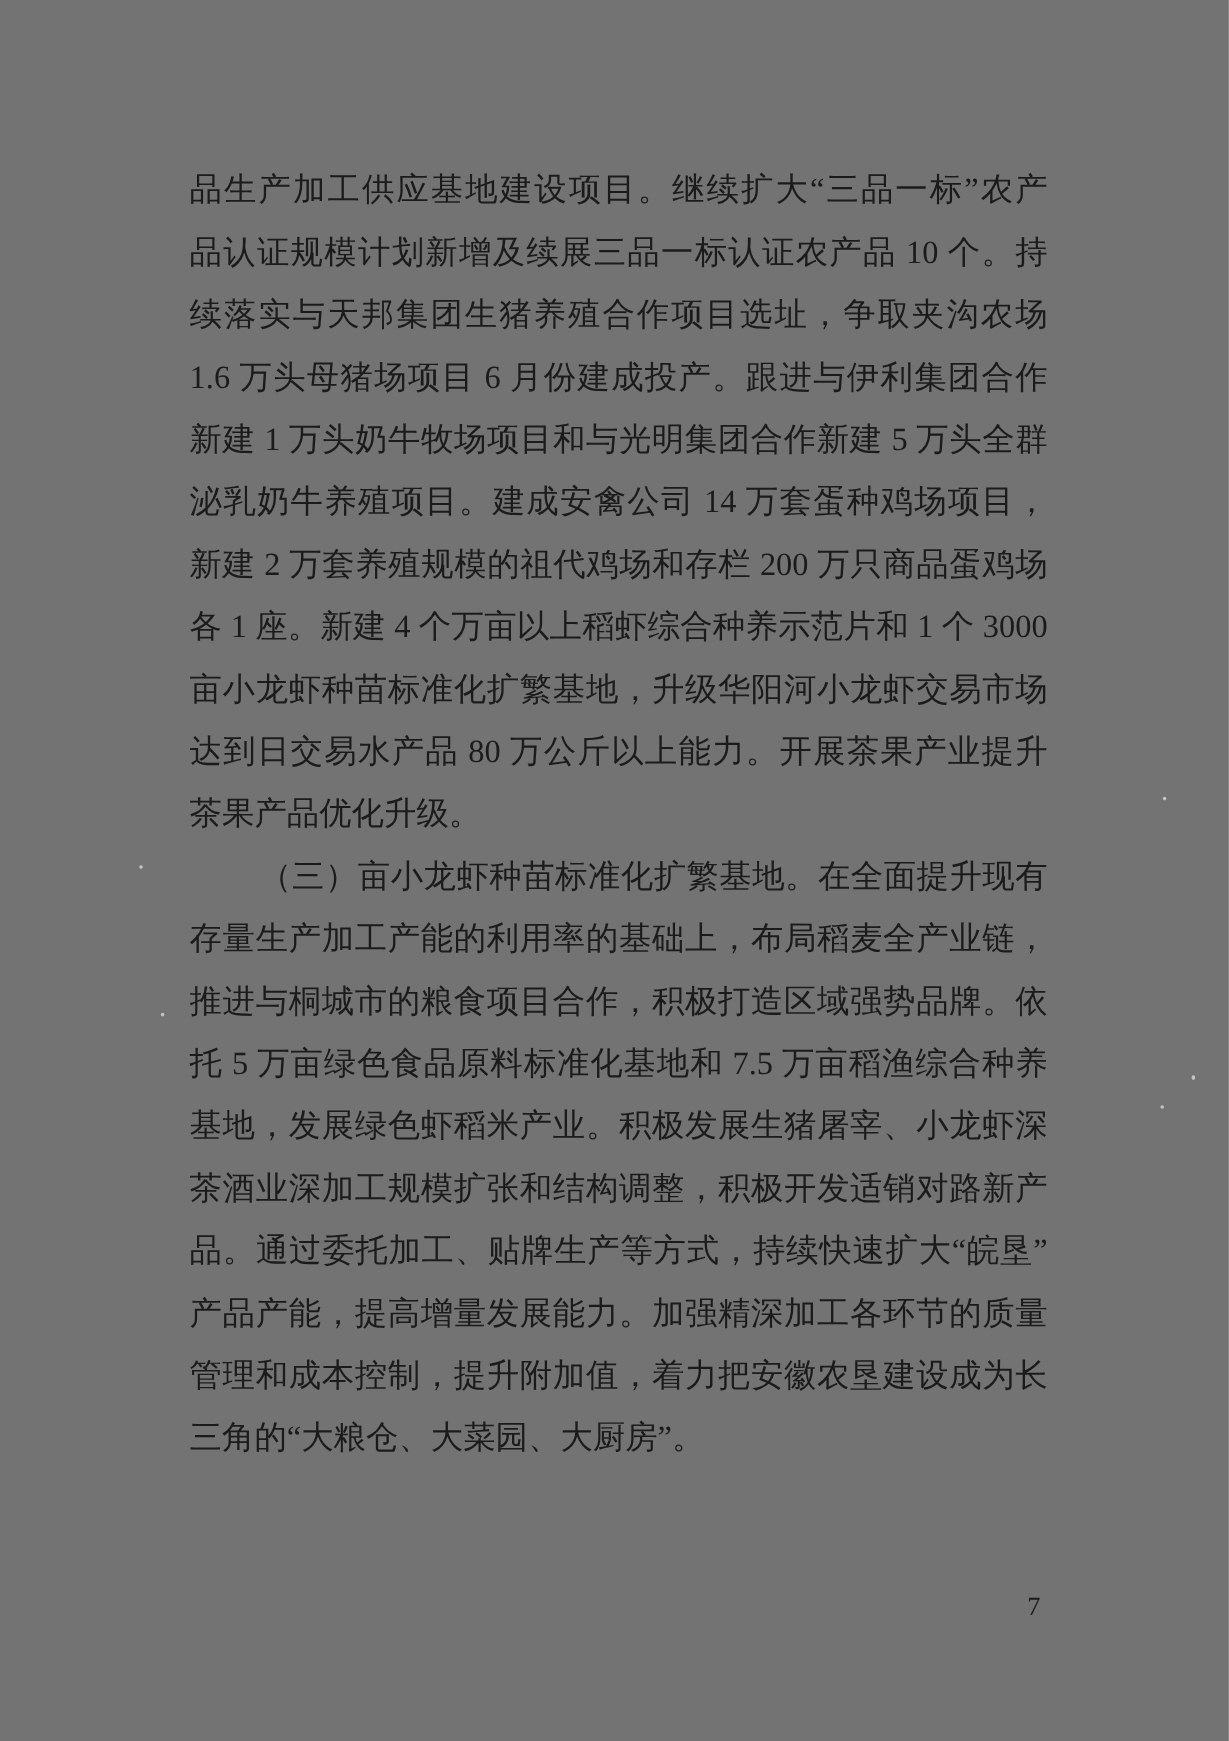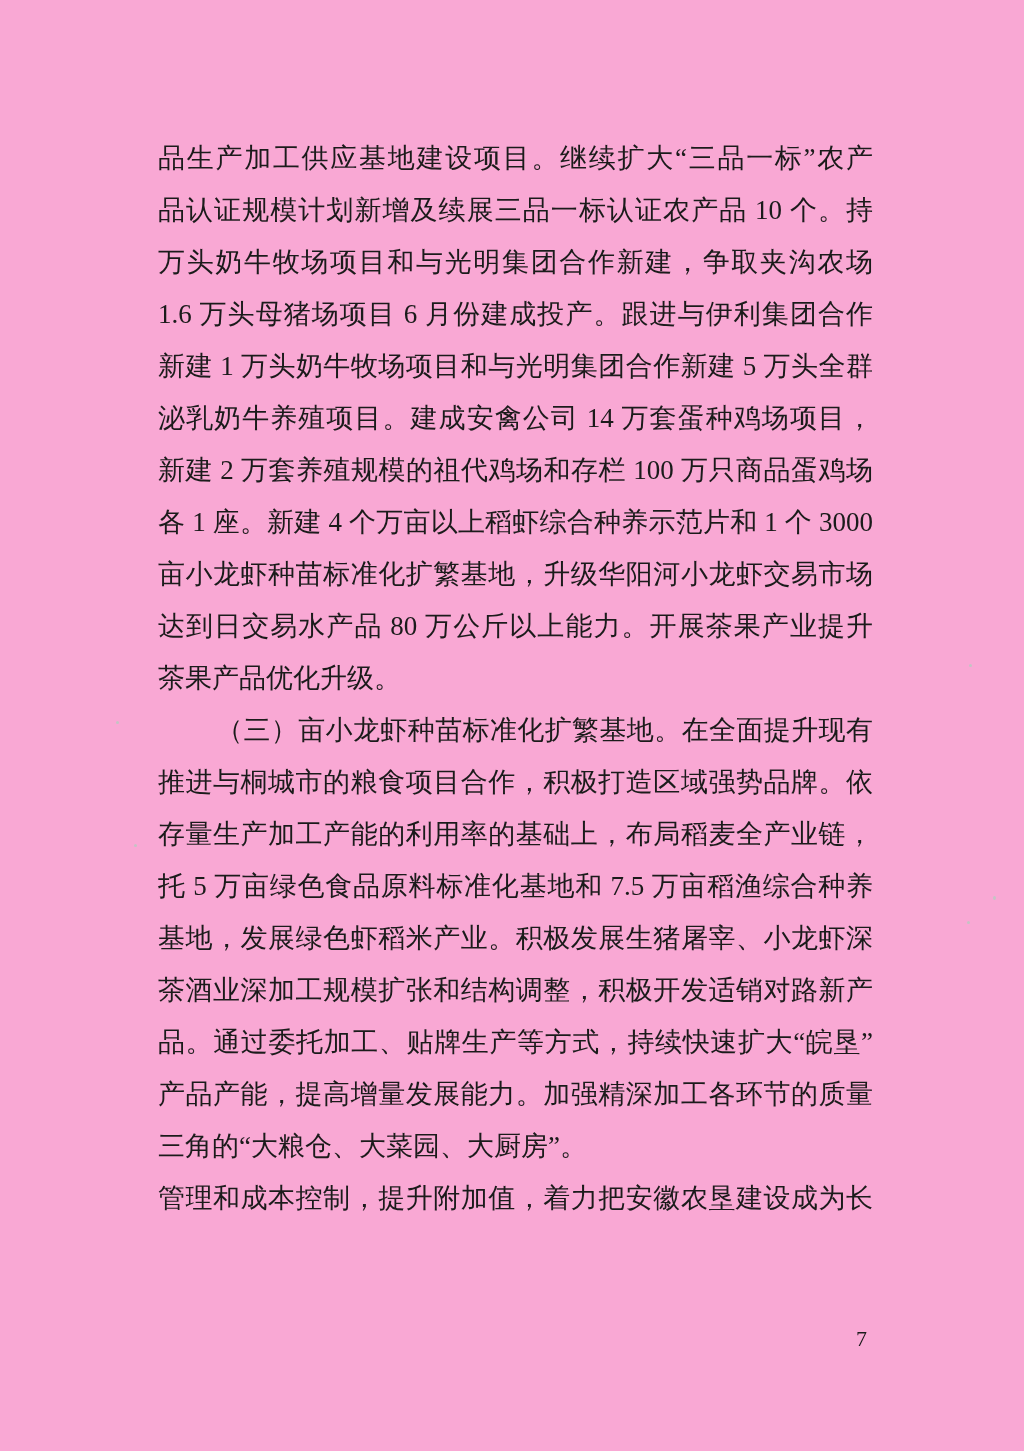--- a/index.html
+++ b/index.html
@@ -10,21 +10,21 @@
     width: 1024px;
     height: 1451px;
     background: #ffffff;
     position: relative;
     overflow: hidden;
     font-family: "Liberation Serif", "DejaVu Serif", serif;
   }
   .scan-page {
     position: absolute;
     inset: 0;
-    background: #f9a8d4;
+    background: #737373;
   }
   .text-block {
     position: absolute;
     left: 158px;
     top: 132px;
     width: 715px;
     color: #1b1b1b;
     font-size: 27px;
   }
   .text-line {
@@ -65,39 +65,39 @@
   .speck.s5 { left: 967px; top: 921px; width: 3px; height: 3px; }
 </style>
 </head>
 <body>
 
 <div class="scan-page">
 
   <div class="text-block">
     <div class="text-line">品生产加工供应基地建设项目。继续扩大“三品一标”农产</div>
     <div class="text-line">品认证规模计划新增及续展三品一标认证农产品 10 个。持</div>
-    <div class="text-line">万头奶牛牧场项目和与光明集团合作新建，争取夹沟农场</div>
+    <div class="text-line">续落实与天邦集团生猪养殖合作项目选址，争取夹沟农场</div>
     <div class="text-line">1.6 万头母猪场项目 6 月份建成投产。跟进与伊利集团合作</div>
     <div class="text-line">新建 1 万头奶牛牧场项目和与光明集团合作新建 5 万头全群</div>
     <div class="text-line">泌乳奶牛养殖项目。建成安禽公司 14 万套蛋种鸡场项目，</div>
-    <div class="text-line">新建 2 万套养殖规模的祖代鸡场和存栏 100 万只商品蛋鸡场</div>
+    <div class="text-line">新建 2 万套养殖规模的祖代鸡场和存栏 200 万只商品蛋鸡场</div>
     <div class="text-line">各 1 座。新建 4 个万亩以上稻虾综合种养示范片和 1 个 3000</div>
     <div class="text-line">亩小龙虾种苗标准化扩繁基地，升级华阳河小龙虾交易市场</div>
     <div class="text-line">达到日交易水产品 80 万公斤以上能力。开展茶果产业提升</div>
     <div class="text-line para-end">茶果产品优化升级。</div>
     <div class="text-line para-indent">（三）亩小龙虾种苗标准化扩繁基地。在全面提升现有</div>
+    <div class="text-line">存量生产加工产能的利用率的基础上，布局稻麦全产业链，</div>
     <div class="text-line">推进与桐城市的粮食项目合作，积极打造区域强势品牌。依</div>
-    <div class="text-line">存量生产加工产能的利用率的基础上，布局稻麦全产业链，</div>
     <div class="text-line">托 5 万亩绿色食品原料标准化基地和 7.5 万亩稻渔综合种养</div>
     <div class="text-line">基地，发展绿色虾稻米产业。积极发展生猪屠宰、小龙虾深</div>
     <div class="text-line">茶酒业深加工规模扩张和结构调整，积极开发适销对路新产</div>
     <div class="text-line">品。通过委托加工、贴牌生产等方式，持续快速扩大“皖垦”</div>
     <div class="text-line">产品产能，提高增量发展能力。加强精深加工各环节的质量</div>
+    <div class="text-line">管理和成本控制，提升附加值，着力把安徽农垦建设成为长</div>
     <div class="text-line para-end">三角的“大粮仓、大菜园、大厨房”。</div>
-    <div class="text-line">管理和成本控制，提升附加值，着力把安徽农垦建设成为长</div>
   </div>
 
   <div class="page-number">7</div>
 
   <div>
     <div class="speck s1"></div>
     <div class="speck s2"></div>
     <div class="speck s3"></div>
     <div class="speck s4"></div>
     <div class="speck s5"></div>

